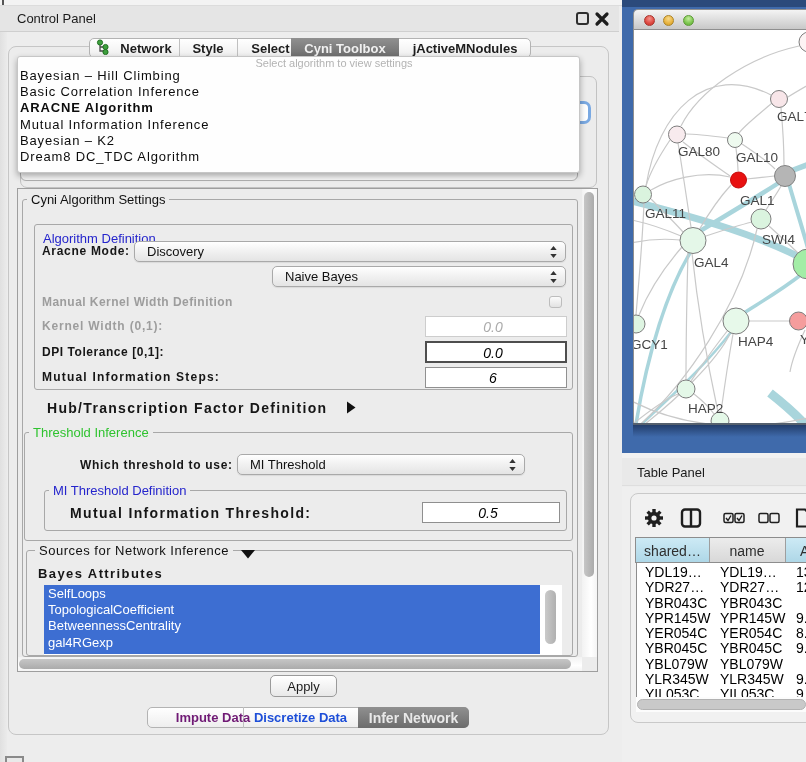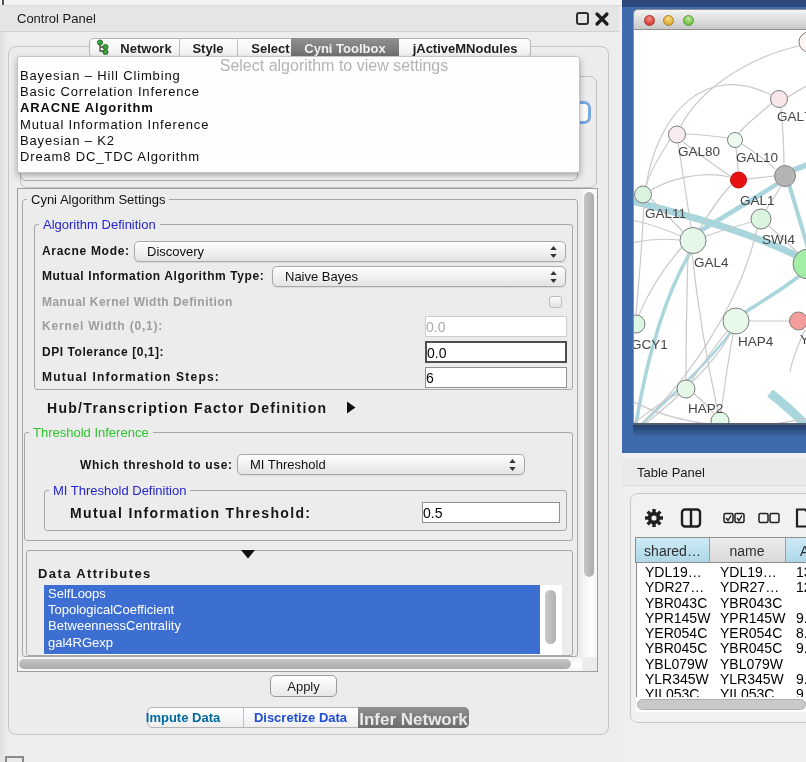--- a/index.html
+++ b/index.html
@@ -7,22 +7,22 @@
   font-family:"Liberation Sans", sans-serif; }
 .abs { position:absolute; }
 #page { position:relative; width:806px; height:762px; }
 .lbl { position:absolute; font-size:12px; font-weight:bold; color:#161616; white-space:nowrap; letter-spacing:0.5px; }
 .lblgray { color:#9d9d9d; }
 .combo { position:absolute; border:1px solid #a9a9a9; border-radius:5px;
   background:linear-gradient(#ffffff,#f2f2f2 45%,#e4e4e4); box-shadow:0 1px 1px rgba(0,0,0,0.08);
   font-size:13px; color:#111; }
 .combo span.t { position:absolute; left:12px; top:2px; }
 .arr { position:absolute; right:7px; top:3px; width:9px; height:14px; }
-.inp { position:absolute; background:#fff; font-size:14px; text-align:left;
-  padding-right:6px; color:#000; }
+.inp { position:absolute; background:#fff; font-size:14px; text-align:center;
+  padding-right:6px; color:#000;font-style:italic; }
 .grp { position:absolute; border:1px solid #a8a8a8; border-radius:3px; }
 .gtitle { position:absolute; background:#ececec; padding:0 4px; font-size:13px; color:#111; white-space:nowrap; }
 </style>
 </head>
 <body>
 <div id="page">
 
 <div class="abs" style="left:0;top:0;width:622px;height:762px;background:#ededed;"></div>
 <div class="abs" style="left:0;top:0;width:622px;height:6px;background:#f3f3f3;border-bottom:1px solid #dcdcdc;"></div>
 <div class="abs" style="left:2px;top:0;width:2px;height:5px;background:#555;"></div>
@@ -59,24 +59,23 @@
 <div class="abs" style="left:582px;top:189px;width:15px;height:468px;background:linear-gradient(90deg,#f2f2f2,#ffffff 60%,#f4f4f4);"></div>
 <div class="abs" style="left:584px;top:192px;width:10px;height:385px;background:linear-gradient(90deg,#c6c6c6,#ababab);border-radius:5px;"></div>
 
 <div class="abs" style="left:18px;top:657px;width:564px;height:14px;background:linear-gradient(#f2f2f2,#ffffff 60%,#f4f4f4);"></div>
 <div class="abs" style="left:19px;top:659px;width:552px;height:10px;background:linear-gradient(#c6c6c6,#ababab);border-radius:5px;"></div>
 
 <div class="grp" style="left:22px;top:199px;width:556px;height:458px;"></div>
 <div class="gtitle" style="left:27px;top:192px;">Cyni Algorithm Settings</div>
 
 <div class="grp" style="left:34px;top:224px;width:539px;height:166px;"></div>
-<div class="gtitle" style="left:39px;top:217px;color:#2525cc;">Algorithm Definition</div>
+<div class="gtitle" style="left:39px;top:231px;color:#2525cc;">Algorithm Definition</div>
 
 <div class="lbl" style="left:42px;top:244px;letter-spacing:0.7px;">Aracne Mode:</div>
-<div class="lbl" style="left:42px;top:269px;letter-spacing:0.6px;">Mutual Information Algorithm Type:</div>
 <div class="lbl lblgray" style="left:42px;top:295px;letter-spacing:0.45px;">Manual Kernel Width Definition</div>
 <div class="lbl lblgray" style="left:42px;top:319px;letter-spacing:0.8px;">Kernel Width (0,1):</div>
 <div class="lbl" style="left:42px;top:345px;letter-spacing:0.55px;">DPI Tolerance [0,1]:</div>
 <div class="lbl" style="left:42px;top:370px;letter-spacing:1.2px;">Mutual Information Steps:</div>
 
 <div class="combo" style="left:134px;top:241px;width:432px;height:21px;">
       <span class="t">Discovery</span>
 <svg class="arr" viewBox="0 0 9 14">
         <path d="M1.3 5 L4.5 1 L7.7 5 Z M1.3 9 L4.5 13 L7.7 9 Z" fill="#333"></path>
       </svg>
@@ -108,47 +107,48 @@
         <path d="M1.3 5 L4.5 1 L7.7 5 Z M1.3 9 L4.5 13 L7.7 9 Z" fill="#333"></path>
       </svg>
     </div>
 
 <div class="grp" style="left:44px;top:490px;width:523px;height:41px;"></div>
 <div class="gtitle" style="left:49px;top:483px;color:#2525cc;">MI Threshold Definition</div>
 <div class="lbl" style="left:46px;top:505px;font-size:14px;letter-spacing:1.35px;padding-left:24px;">Mutual Information Threshold:</div>
 <div class="inp" style="left:422px;top:502px;width:138px;height:21px;border:1px solid #8f8f8f;padding-top:2px;">0.5</div>
 
 <div class="grp" style="left:26px;top:550px;width:547px;height:106px;"></div>
+<div class="gtitle" style="left:35px;top:543px;letter-spacing:0.5px;">Sources for Network Inference</div>
 <svg class="abs" style="left:240px;top:548px;" width="16" height="12" viewBox="0 0 16 12">
       <path d="M1 2 L15 2 L8 10.5 Z" fill="#111"></path>
     </svg>
-<div class="lbl" style="left:38px;top:566px;font-size:13px;letter-spacing:1.4px;">Data Attributes</div>
+<div class="lbl" style="left:38px;top:566px;font-size:13px;letter-spacing:1.4px;">Bayes Attributes</div>
 
 <div class="abs" style="left:44px;top:585px;width:518px;height:70px;background:#fff;"></div>
 <div class="abs" style="left:44px;top:585px;width:496px;height:69px;background:#3d6ed2;"></div>
 <div class="abs" style="left:48px;top:586px;font-size:13px;line-height:16.2px;color:#fff;">SelfLoops<br>TopologicalCoefficient<br>BetweennessCentrality<br>gal4RGexp</div>
 <div class="abs" style="left:545px;top:590px;width:11px;height:54px;background:linear-gradient(90deg,#cacaca,#b0b0b0);border-radius:6px;"></div>
 
 <div class="abs" style="left:270px;top:675px;width:67px;height:22px;border:1px solid #9a9a9a;border-radius:5px;background:linear-gradient(#ffffff,#e8e8e8);text-align:center;font-size:13px;color:#1c1c1c;padding-top:3px;">Apply</div>
 
 <div class="abs" style="left:147px;top:707px;width:322px;height:21px;background:linear-gradient(#ffffff,#eeeeee);border:1px solid #b3b3b3;border-radius:5px;"></div>
 <div class="abs" style="left:243px;top:707px;width:1px;height:21px;background:#c0c0c0;"></div>
 <div class="abs" style="left:358px;top:707px;width:111px;height:21px;background:linear-gradient(#909090,#6c6c6c);border-radius:0 5px 5px 0;"></div>
-<div class="abs" style="left:135px;top:710px;width:96px;text-align:center;font-size:13px;font-weight:bold;color:#0369a1;">Impute Data</div>
+<div class="abs" style="left:165px;top:710px;width:96px;text-align:center;font-size:13px;font-weight:bold;color:#701a75;">Impute Data</div>
 <div class="abs" style="left:243px;top:710px;width:115px;text-align:center;font-size:13px;font-weight:bold;color:#1d4ed8;">Discretize Data</div>
-<div class="abs" style="left:358px;top:710px;width:111px;text-align:center;font-size:17px;font-weight:bold;color:#e9e9e9;">Infer Network</div>
+<div class="abs" style="left:358px;top:710px;width:111px;text-align:center;font-size:14px;font-weight:bold;color:#e9e9e9;">Infer Network</div>
 
 <div class="abs" style="left:5px;top:756px;width:19px;height:10px;border:2px solid #8a8a8a;background:#e9e9e9;"></div>
 
 <div class="abs" style="left:20px;top:76px;width:577px;height:112px;border:1px solid #c2c2c2;border-radius:7px;"></div>
 
 <div class="abs" style="left:20px;top:160px;width:558px;height:21px;border:1px solid #b0b0b0;border-radius:6px;background:#f7f7f7;"></div>
 <div class="abs" style="left:558px;top:101px;width:33px;height:23px;border:3px solid #7aa9e2;border-radius:7px;background:#fff;"></div>
 <div class="abs" style="left:17px;top:56px;width:563px;height:117px;background:#fefefe;border:1px solid #c6c6c6;border-radius:3px;box-shadow:0 3px 6px rgba(0,0,0,0.32);"></div>
-<div class="abs" style="left:17px;top:57px;width:634px;text-align:center;font-size:16px;color:#b3b3b3;">Select algorithm to view settings</div>
+<div class="abs" style="left:17px;top:57px;width:634px;text-align:center;font-size:11px;color:#b3b3b3;">Select algorithm to view settings</div>
 <div class="abs" style="left:20px;top:68px;font-size:13px;line-height:16.2px;color:#0c0c0c;letter-spacing:0.85px;">Bayesian – Hill Climbing<br>Basic Correlation Inference<br><b>ARACNE Algorithm</b><br>Mutual Information Inference<br>Bayesian – K2<br>Dream8 DC_TDC Algorithm</div>
 
 <div class="abs" style="left:622px;top:0;width:184px;height:7px;background:#2b4a7b;"></div>
 <div class="abs" style="left:622px;top:7px;width:184px;height:446px;background:#3f6aab;"></div>
 
 <div class="abs" style="left:633px;top:9px;width:173px;height:21px;background:linear-gradient(#f4f4f4,#c8c8c8);border:1px solid #8f8f8f;border-right:none;border-radius:5px 0 0 0;"></div>
 <div class="abs" style="left:644px;top:15px;width:11px;height:11px;border-radius:50%;background:radial-gradient(circle at 50% 30%,#f2938c,#df4840 60%,#c2362e);border:0.5px solid #a8342c;"></div>
 <div class="abs" style="left:663px;top:15px;width:11px;height:11px;border-radius:50%;background:radial-gradient(circle at 50% 30%,#f7d98b,#e8b33e 60%,#cb9a2d);border:0.5px solid #ad8426;"></div>
 <div class="abs" style="left:683px;top:15px;width:11px;height:11px;border-radius:50%;background:radial-gradient(circle at 50% 30%,#c4ec9d,#7cc64f 60%,#61a93a);border:0.5px solid #5d9a36;"></div>
 <div class="abs" style="left:633px;top:30px;width:173px;height:393px;background:#fff;border-left:1px solid #8f8f8f;overflow:hidden;"></div>

